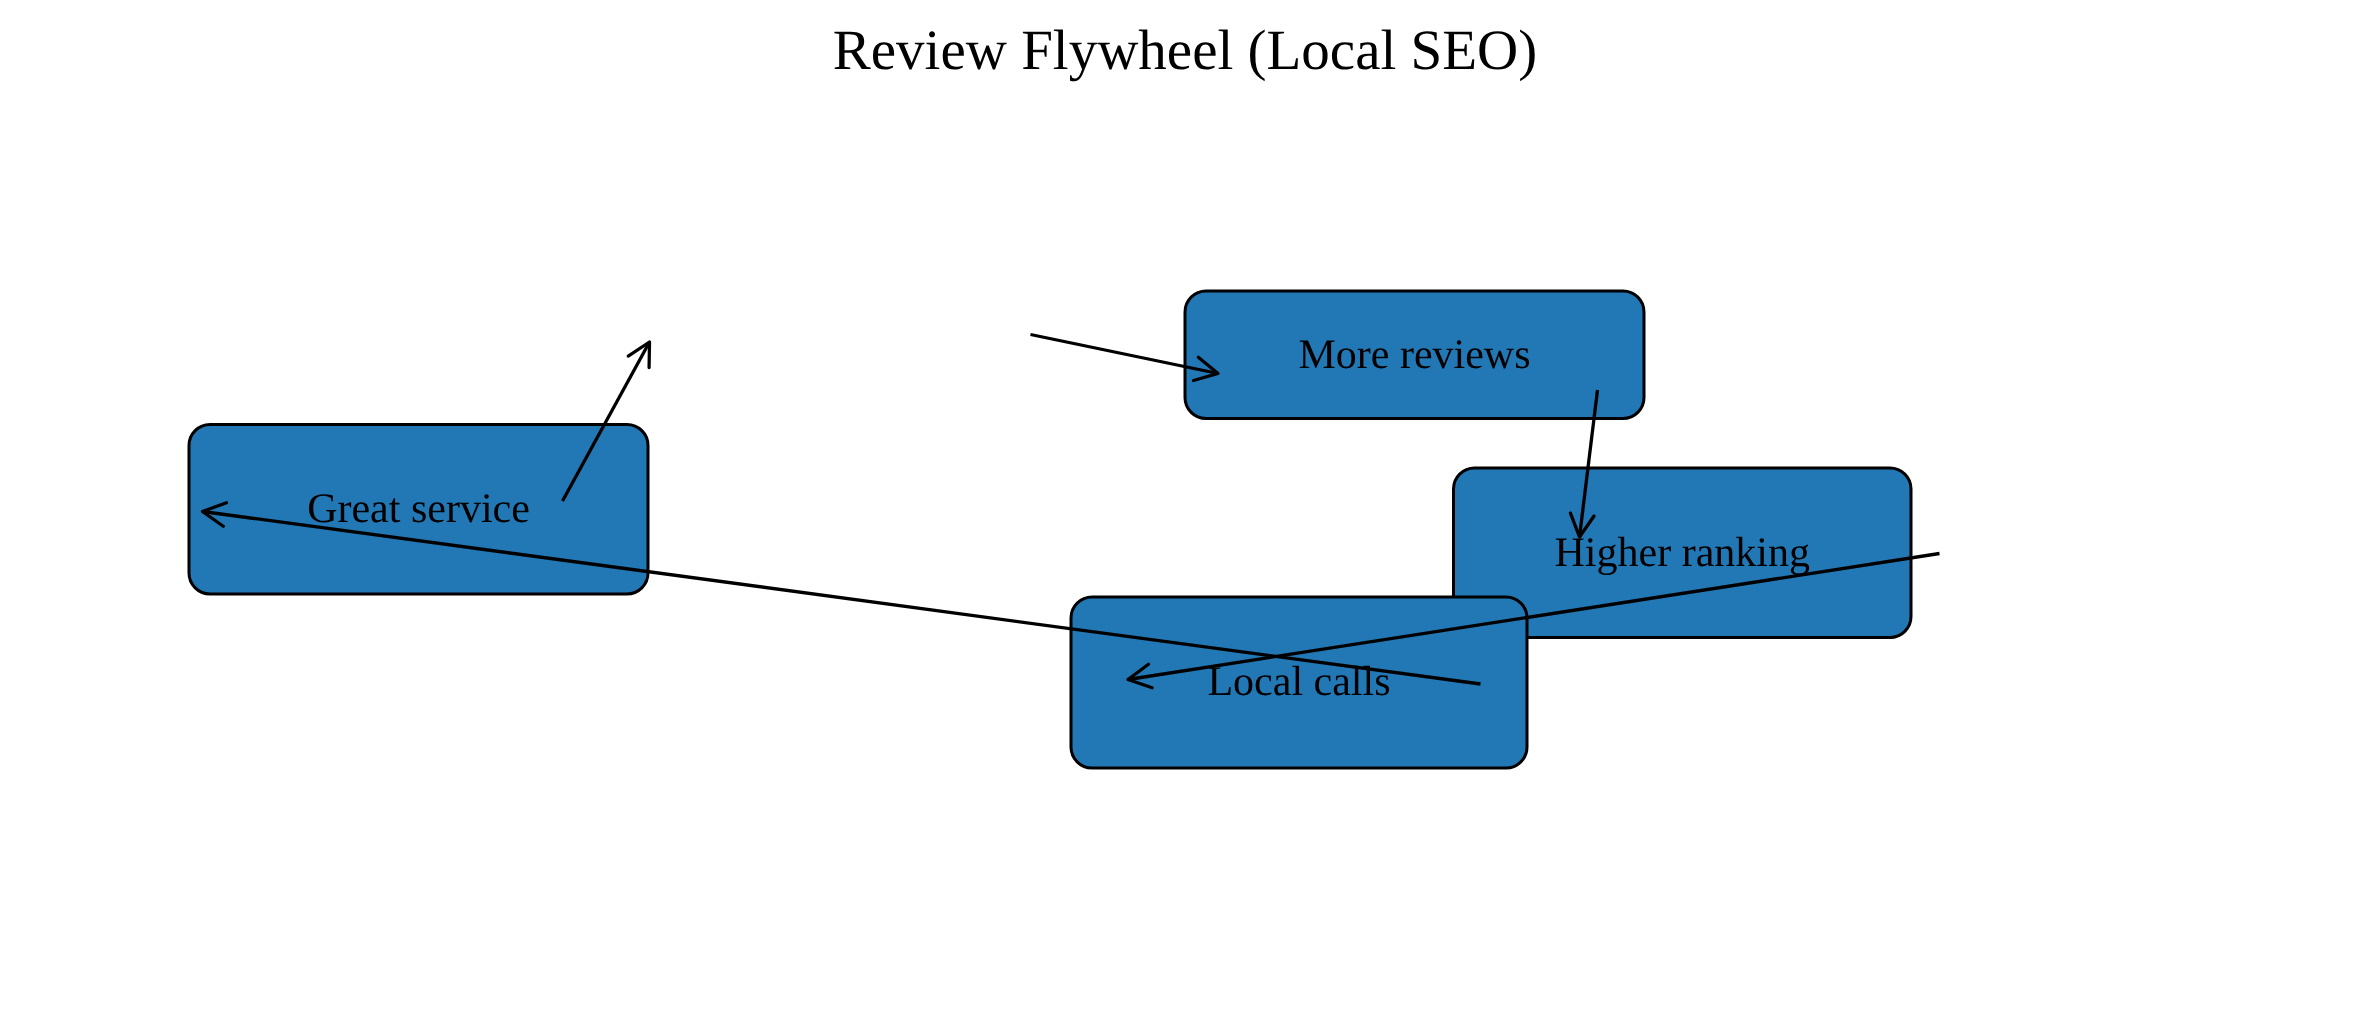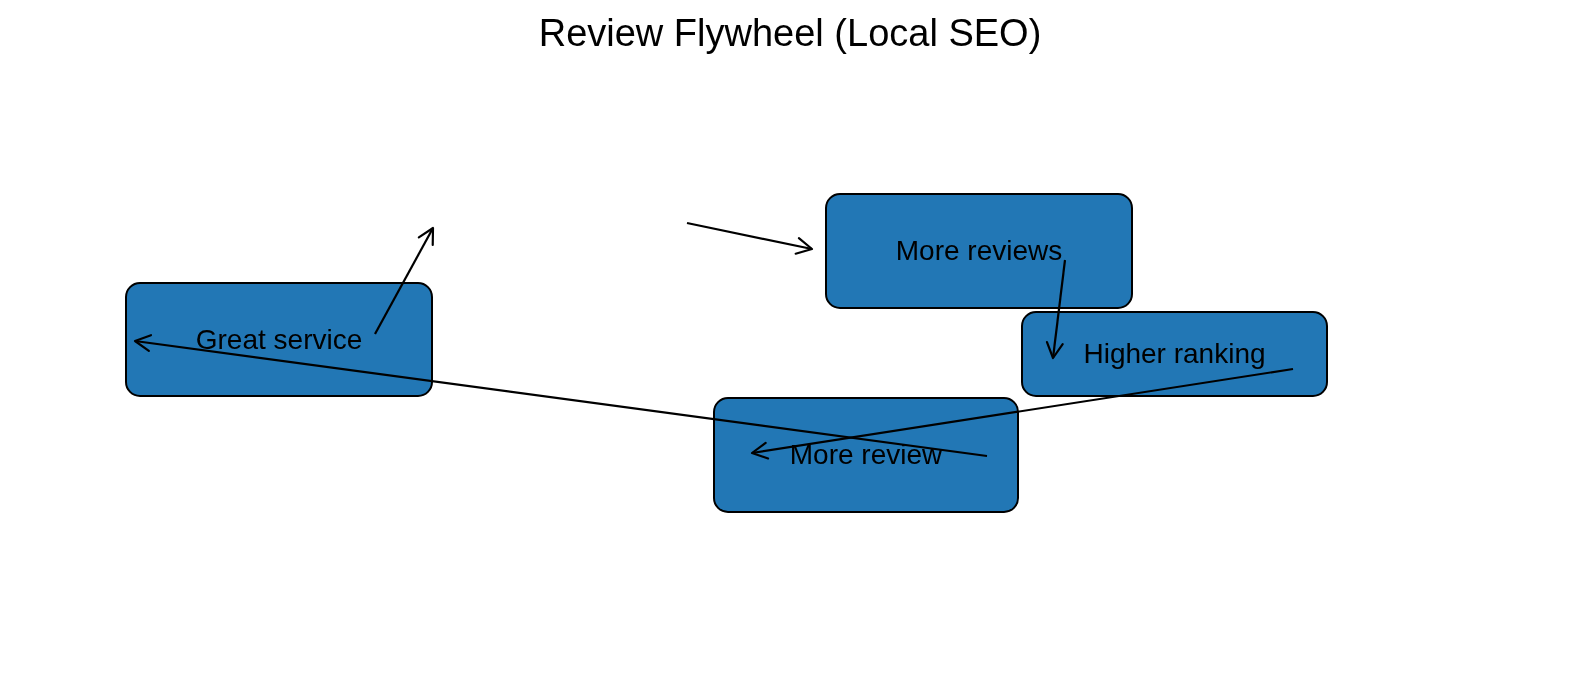--- a/index.html
+++ b/index.html
@@ -5,21 +5,21 @@
   html, body {
     margin: 0;
     padding: 0;
     background: #ffffff;
   }
   .canvas {
     position: relative;
     width: 1580px;
     height: 680px;
     background: var(--bg, #ffffff);
-    font-family: Liberation Sans, sans-serif;
+    font-family: Liberation Serif, serif;
     overflow: hidden;
     border-radius: 22px;
   }
   .title {
     position: absolute;
     top: 12px;
     left: 0;
     width: 100%;
     text-align: center;
     font-size: 38px;
@@ -65,28 +65,28 @@
 </style>
 </head>
 <body>
 
 <div class="canvas" style="--bg: #ffffff; --node-fill: #2277b5; --node-border: #000000; --edge-color: #000000; --text: #000000;">
   <div class="title">Review Flywheel (Local SEO)</div>
   <div id="nodes-layer">
       <div class="node" style="left: 97px; top: 282px; width: 308px; height: 115px; margin-left: 28px;">
         <span class="node-label">Great service</span>
       </div>
-      <div class="node" style="left: 789px; top: 193px; width: 308px; height: 116px; margin-left: 36px;">
+      <div class="node" style="left: 789px; top: 193px; width: 308px; height: 87px;">
         <span class="node-label">More reviews</span>
       </div>
-      <div class="node" style="left: 1021px; top: 311px; width: 307px; height: 86px;">
+      <div class="node" style="left: 968px; top: 311px; width: 307px; height: 115px;">
         <span class="node-label">Higher ranking</span>
       </div>
       <div class="node" style="left: 713px; top: 397px; width: 306px; height: 116px;">
-        <span class="node-label">More review</span>
+        <span class="node-label">Local calls</span>
       </div>
     </div>
   <svg id="edges-layer" width="1580" height="680" viewBox="0 0 1580 680" xmlns="http://www.w3.org/2000/svg">
     <defs>
       <marker id="arrowhead" viewBox="0 0 10 10" refX="8.6" refY="5" markerWidth="9" markerHeight="9" orient="auto" markerUnits="strokeWidth">
         <path d="M1,1 L8.6,5 L1,9" fill="none" stroke="#000000" stroke-width="1.1" stroke-linecap="round" stroke-linejoin="round"></path>
       </marker>
     </defs>
   <line class="edge" x1="375" y1="334" x2="433" y2="228" marker-end="url(#arrowhead)"></line>
       <line class="edge" x1="687" y1="223" x2="812" y2="249" marker-end="url(#arrowhead)"></line>

